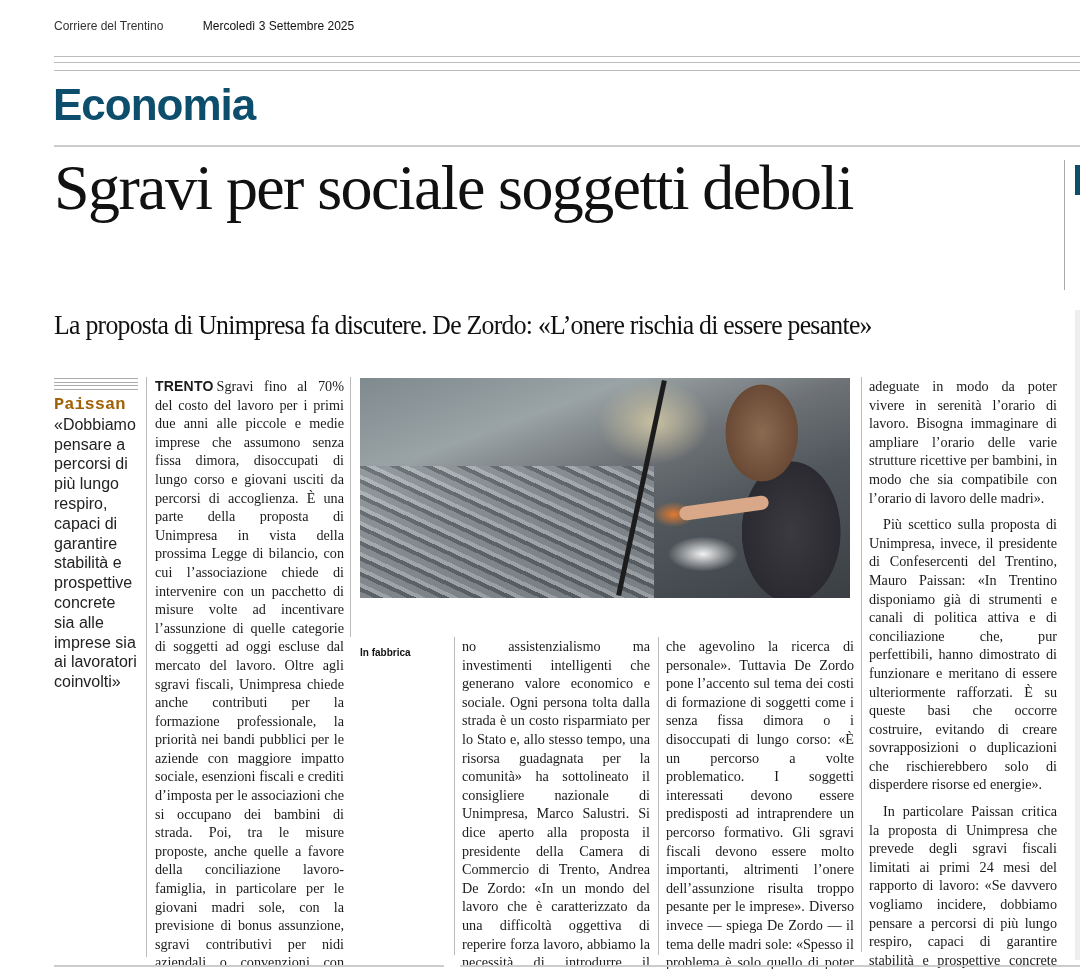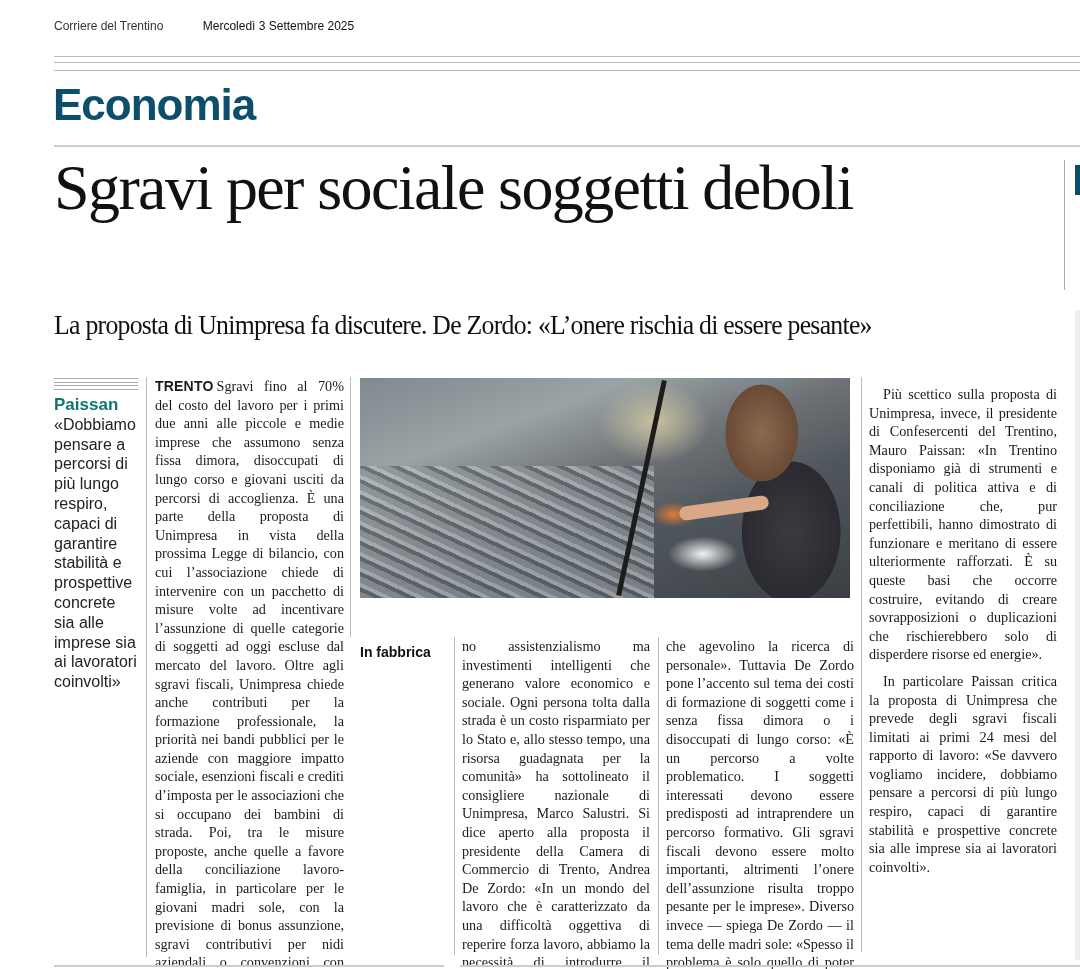--- a/index.html
+++ b/index.html
@@ -13,40 +13,40 @@
   .rule-section { left:54px; top:145px; width:1026px; border-top:2px solid #ccc; }
   .headline { left:54px; top:154px; width:1000px; font-size:64px; line-height:68px; letter-spacing:-1.6px; color:#111; }
   .subhead { left:54px; top:308px; width:1000px; font-size:28px; line-height:34px; letter-spacing:-0.8px; transform:scaleX(0.92); transform-origin:left; white-space:nowrap; }
   .vrule-right { left:1064px; top:160px; height:130px; border-left:1px solid #aaa; }
   .side-box { left:1075px; top:165px; width:5px; height:30px; background:#0d4e6c; }
   .side-gray { left:1075px; top:310px; width:5px; height:650px; background:#eee; }
   .pull-rules { left:54px; top:378px; width:84px; height:10px; border-top:1px solid #aaa; border-bottom:1px solid #aaa; }
   .pull-rules::before { content:""; position:absolute; left:0; right:0; top:3px; border-top:1px solid #aaa; }
   .pull-rules::after { content:""; position:absolute; left:0; right:0; top:6px; border-top:1px solid #aaa; }
   .pull { left:54px; top:395px; width:86px; font-family:"Liberation Sans", sans-serif; font-size:16px; line-height:19.8px; color:#222; }
-  .pull .name { font-weight:bold; color:#0f766e; display:block; font-size:17px; }
+  .pull .name { font-weight:bold; color:#a16207; display:block; font-size:17px;font-family:Liberation Mono, monospace; }
   .col { font-size:14.2px; line-height:18.6px; text-align:justify; hyphens:manual; color:#1a1a1a; }
   .col p { margin:0; }
   .col p.indent { text-indent:14px;margin-top:8px; }
   .vline { border-left:1px solid #bbb; }
   .c1 { left:155px; top:377px; width:189px; }
   .dateline { font-family:"Liberation Sans", sans-serif; font-weight:bold; font-size:14px; letter-spacing:0.2px; margin-right:3px; }
   .photo { left:360px; top:378px; width:490px; height:220px; overflow:hidden;
     background:
       radial-gradient(ellipse 60px 80px at 82% 25%, #8a6a50 0%, #6a4a35 60%, transparent 61%),
       radial-gradient(ellipse 70px 100px at 88% 70%, #3a3a40 0%, #2a2a30 70%, transparent 71%),
       radial-gradient(ellipse 80px 60px at 60% 20%, #c8c0a0 0%, transparent 70%),
       radial-gradient(ellipse 50px 25px at 70% 80%, #f2f2f2 0%, transparent 70%),
       radial-gradient(ellipse 30px 18px at 64% 62%, #e07a30 0%, transparent 70%),
       linear-gradient(160deg, #7f8a8f 0%, #9aa3a5 25%, #6e7276 45%, #50575c 65%, #3b3f44 100%);
   }
   .photo .machine { position:absolute; left:0; bottom:0; width:60%; height:60%; background:repeating-linear-gradient(25deg, #8e959a 0 6px, #5a6065 6px 10px, #b8bec2 10px 14px); opacity:0.7; }
   .photo .arm { position:absolute; left:65%; top:56%; width:90px; height:14px; background:#d8a888; transform:rotate(-8deg); border-radius:7px; }
   .photo .hose { position:absolute; left:57%; top:0; width:5px; height:220px; background:#1c1c1c; transform:rotate(12deg); }
-  .caption { left:360px; top:645px; width:90px; font-family:"Liberation Sans", sans-serif; font-size:14px; line-height:15.5px; color:#222; }
+  .caption { left:360px; top:645px; width:90px; font-family:"Liberation Sans", sans-serif; font-size:10px; line-height:15.5px; color:#222; }
   .caption .title { font-weight:bold; display:block; color:#111; }
   .c2 { left:462px; top:637px; width:188px; padding-left:0; }
   .c2line { left:454px; top:637px; height:318px; }
   .c3 { left:666px; top:637px; width:188px; }
   .c3line { left:658px; top:637px; height:318px; }
   .c4 { left:869px; top:377px; width:188px; }
   .c4line { left:861px; top:377px; height:575px; }
   .c1line { left:146px; top:377px; height:580px; }
   .c2topline { left:350px; top:377px; height:260px; }
   .bottom-rule-l { left:54px; top:965px; width:390px; border-top:2px solid #ccc; }
@@ -102,19 +102,20 @@
   <p>no assistenzialismo ma investimenti intelligenti che generano valore economico e sociale. Ogni persona tolta dalla strada è un costo risparmiato per lo Stato e, allo stesso tempo, una risorsa guadagnata per la comunità» ha sottolineato il consigliere nazionale di Unimpresa, Marco Salustri. Si dice aperto alla proposta il presidente della Camera di Commercio di Trento, Andrea De Zordo: «In un mondo del lavoro che è caratterizzato da una difficoltà oggettiva di reperire forza lavoro, abbiamo la necessità di introdurre il maggior numero possibile di strumenti</p>
 </div>
 
 <div class="abs vline c3line"></div>
 <div class="abs col c3">
   <p>che agevolino la ricerca di personale». Tuttavia De Zordo pone l’accento sul tema dei costi di formazione di soggetti come i senza fissa dimora o i disoccupati di lungo corso: «È un percorso a volte problematico. I soggetti interessati devono essere predisposti ad intraprendere un percorso formativo. Gli sgravi fiscali devono essere molto importanti, altrimenti l’onere dell’assunzione risulta troppo pesante per le imprese». Diverso invece — spiega De Zordo — il tema delle madri sole: «Spesso il problema è solo quello di poter affidare i bambini a delle strutture</p>
 </div>
 
 <div class="abs vline c4line"></div>
 <div class="abs col c4">
+  <p>adeguate in modo da poter vivere in serenità l’orario di lavoro. Bisogna immaginare di ampliare l’orario delle varie strutture ricettive per bambini, in modo che sia compatibile con l’orario di lavoro delle madri».</p>
   <p class="indent">Più scettico sulla proposta di Unimpresa, invece, il presidente di Confesercenti del Trentino, Mauro Paissan: «In Trentino disponiamo già di strumenti e canali di politica attiva e di conciliazione che, pur perfettibili, hanno dimostrato di funzionare e meritano di essere ulteriormente rafforzati. È su queste basi che occorre costruire, evitando di creare sovrapposizioni o duplicazioni che rischierebbero solo di disperdere risorse ed energie».</p>
   <p class="indent">In particolare Paissan critica la proposta di Unimpresa che prevede degli sgravi fiscali limitati ai primi 24 mesi del rapporto di lavoro: «Se davvero vogliamo incidere, dobbiamo pensare a percorsi di più lungo respiro, capaci di garantire stabilità e prospettive concrete sia alle imprese sia ai lavoratori coinvolti».</p>
 
 </div>
 
 <div class="abs bottom-rule-l"></div>
 <div class="abs bottom-rule-r"></div>
 
 </body></html>

